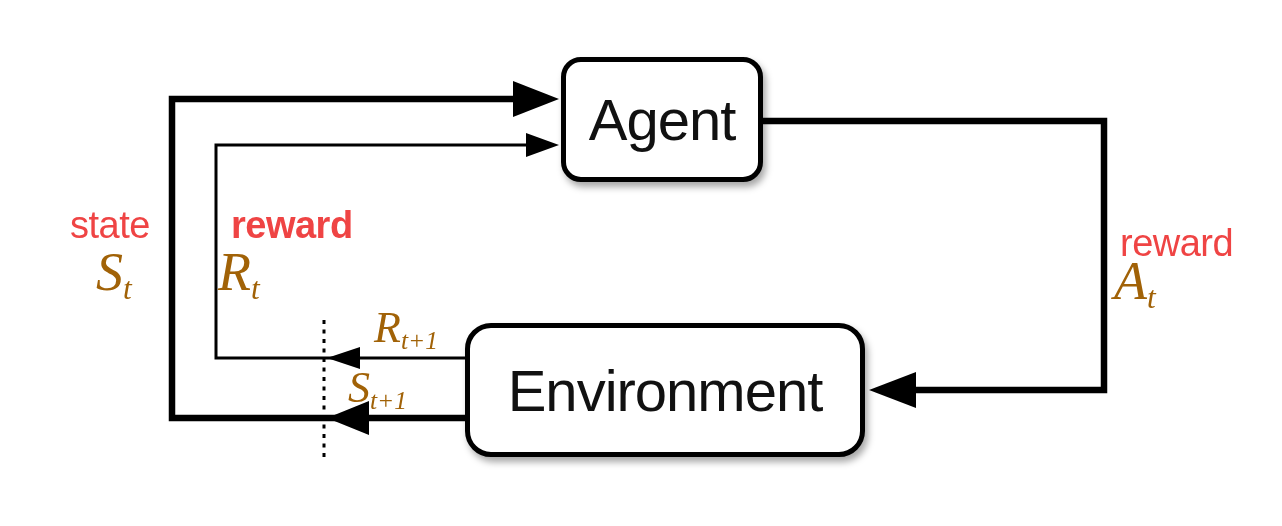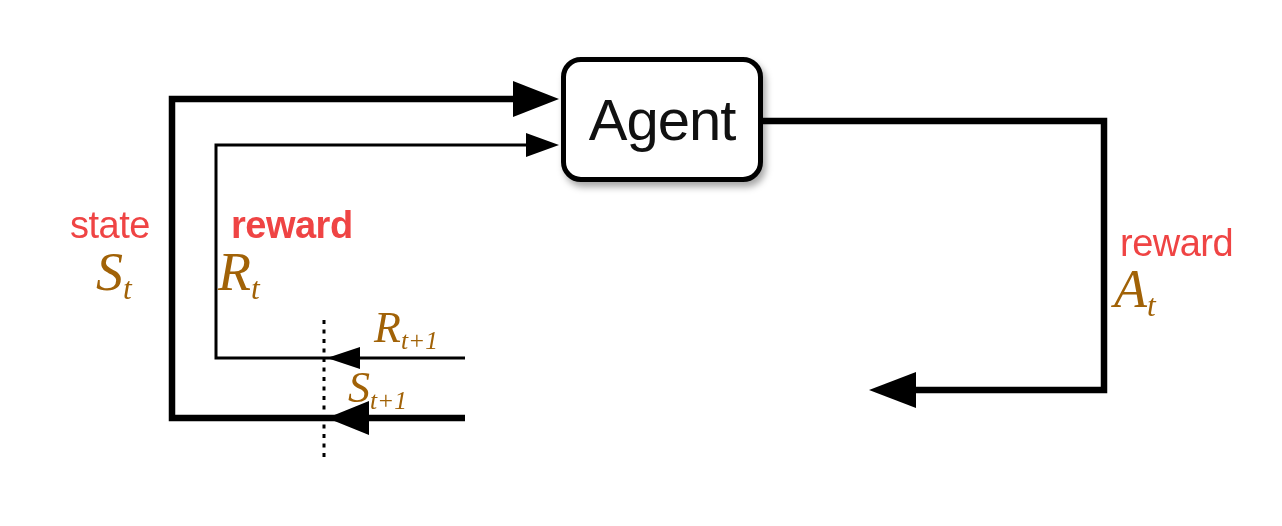--- a/index.html
+++ b/index.html
@@ -51,21 +51,21 @@
     vertical-align: -0.28em;
     letter-spacing: 0;
   }
   .sym-small { font-size: 44px; }
 
   .lbl-state-word  { left: 60px;  top: 206px; width: 100px; text-align: center; }
   .lbl-state-sym   { left: 96px;  top: 245px; }
   .lbl-reward-word { left: 231px; top: 206px; font-weight: bold; }
   .lbl-reward-sym  { left: 218px; top: 245px; }
   .lbl-action-word { left: 1120px; top: 224px; }
-  .lbl-action-sym  { left: 1114px; top: 262px; }
+  .lbl-action-sym  { left: 1114px; top: 254px; }
   .lbl-next-reward { left: 374px; top: 306px; }
   .lbl-next-state  { left: 348px; top: 366px; }
 </style>
 </head>
 <body>
 
 <div id="canvas">
 
   <svg id="wires" width="1282" height="526" viewBox="0 0 1282 526">
 
@@ -85,20 +85,23 @@
 
     <g>
       <polyline points="763,121 1104,121 1104,390 882,390" fill="none" stroke="#000" stroke-width="6.5" stroke-linejoin="miter"></polyline>
       <polygon points="869,390 916,372 916,408" fill="#000"></polygon>
     </g>
   </svg>
 
   <div class="node node-agent">
     <span>Agent</span>
   </div>
+  <div class="node node-environment">
+    <span>Environment</span>
+  </div>
 
   <div class="word lbl-state-word">state</div>
   <div class="sym lbl-state-sym"><span>S</span><span class="sub">t</span></div>
 
   <div class="word lbl-reward-word">reward</div>
   <div class="sym lbl-reward-sym"><span>R</span><span class="sub">t</span></div>
 
   <div class="word lbl-action-word">reward</div>
   <div class="sym lbl-action-sym"><span>A</span><span class="sub">t</span></div>
 

